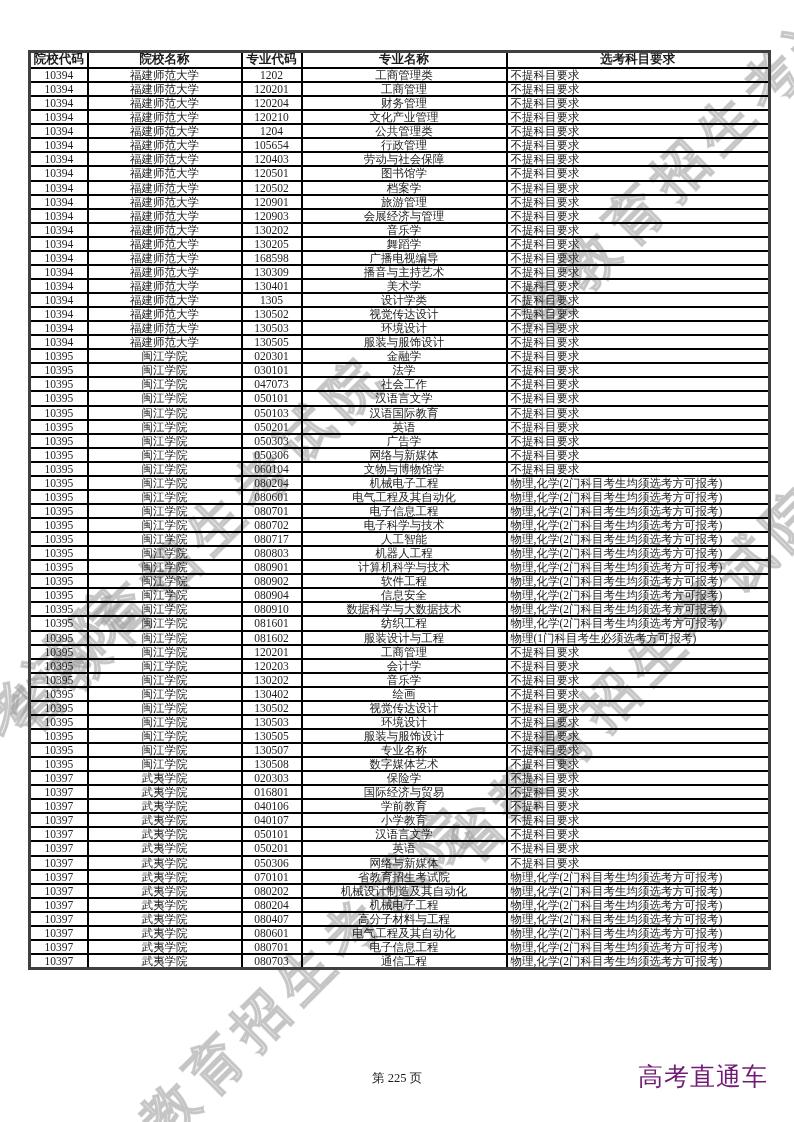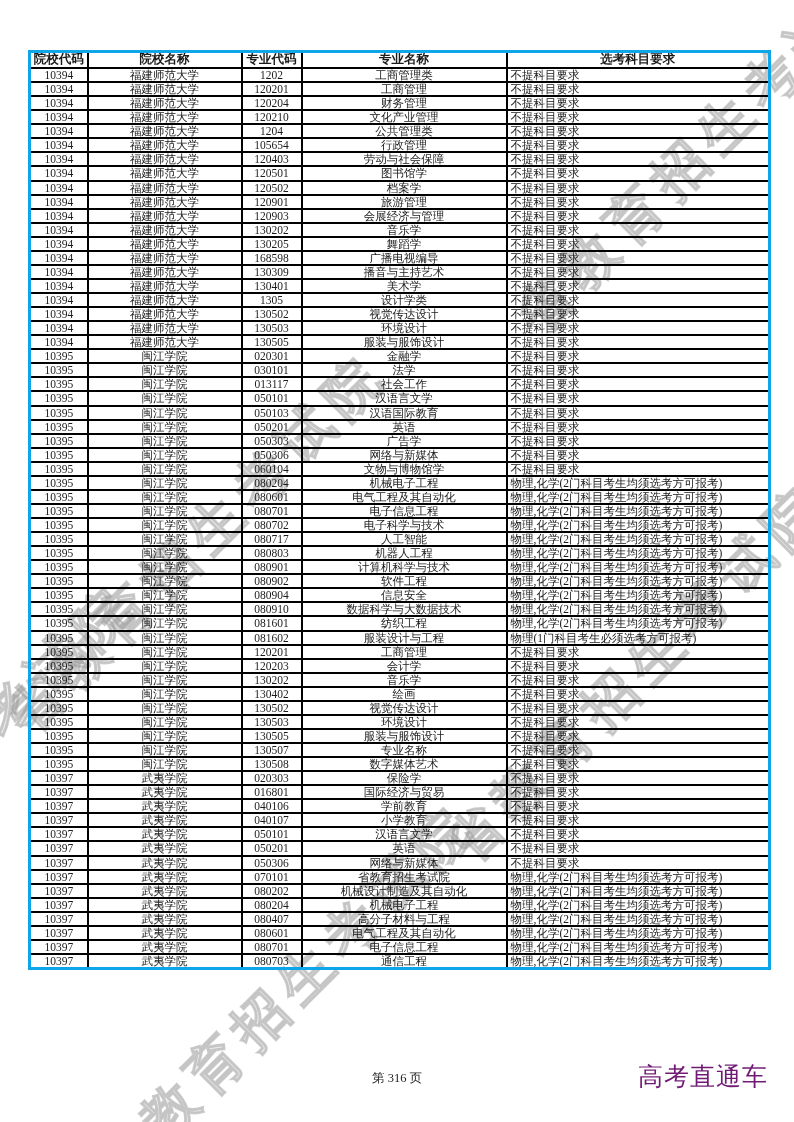--- a/index.html
+++ b/index.html
@@ -43,21 +43,21 @@
   .doc-table col.c4 { width:205px; }
   .doc-table col.c5 { width:263px; }
   .doc-table th, .doc-table td {
     border:2px solid #000;
     padding:0;
     overflow:hidden;
     white-space:nowrap;
     text-align:center;
     line-height:1.05;
   }
-  .doc-table { border:3px solid #0ea5e9; }
+  .doc-table { border:3px solid #404040; }
   .doc-table th {
     height:14px;
     font-size:12.5px;
     font-weight:bold;
   }
   .doc-table td {
     height:11.6px;
     font-size:11.5px;
   }
   .doc-table tbody td:last-child {
@@ -262,21 +262,21 @@
         <tr>
           <td>10395</td>
           <td>闽江学院</td>
           <td>030101</td>
           <td>法学</td>
           <td>不提科目要求</td>
         </tr>
         <tr>
           <td>10395</td>
           <td>闽江学院</td>
-          <td>013117</td>
+          <td>047073</td>
           <td>社会工作</td>
           <td>不提科目要求</td>
         </tr>
         <tr>
           <td>10395</td>
           <td>闽江学院</td>
           <td>050101</td>
           <td>汉语言文学</td>
           <td>不提科目要求</td>
         </tr>
@@ -556,16 +556,16 @@
         <tr>
           <td>10397</td>
           <td>武夷学院</td>
           <td>080703</td>
           <td>通信工程</td>
           <td>物理,化学(2门科目考生均须选考方可报考)</td>
         </tr>
       </tbody>
   </table>
 
-  <div class="page-number">第 316 页</div>
+  <div class="page-number">第 225 页</div>
   <div class="brand">高考直通车</div>
 
 </div>
 
 </body></html>

